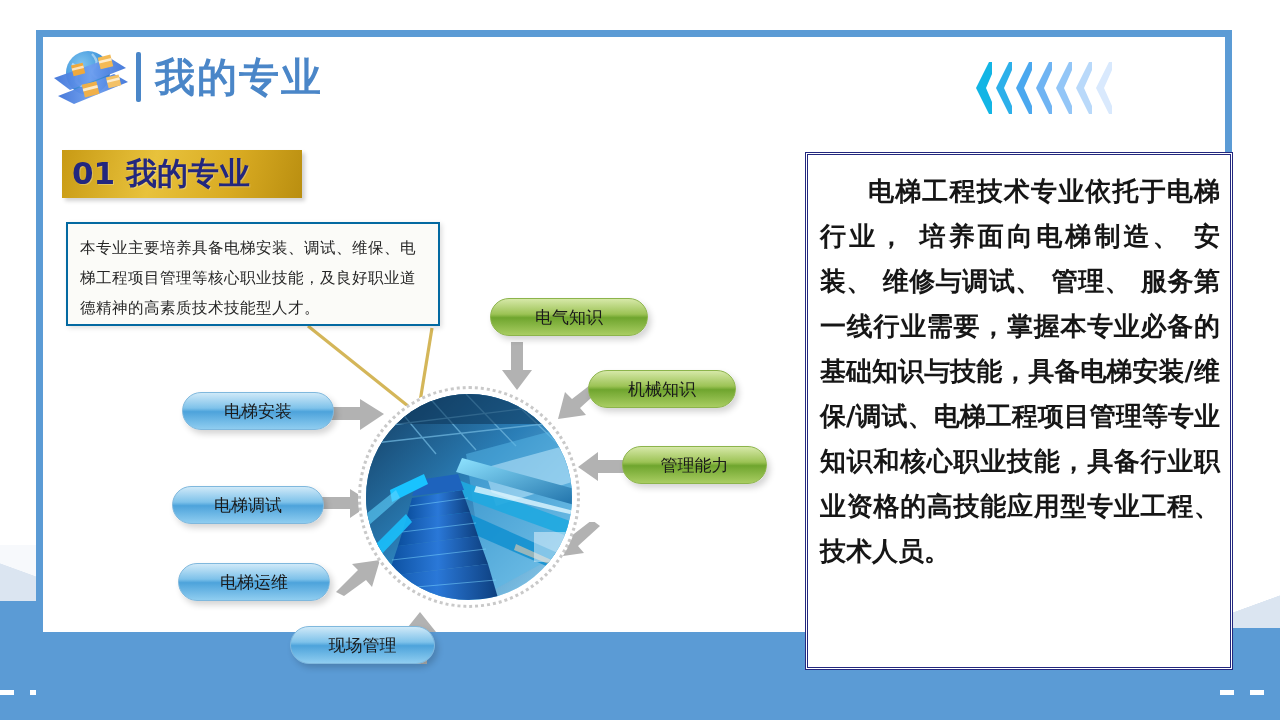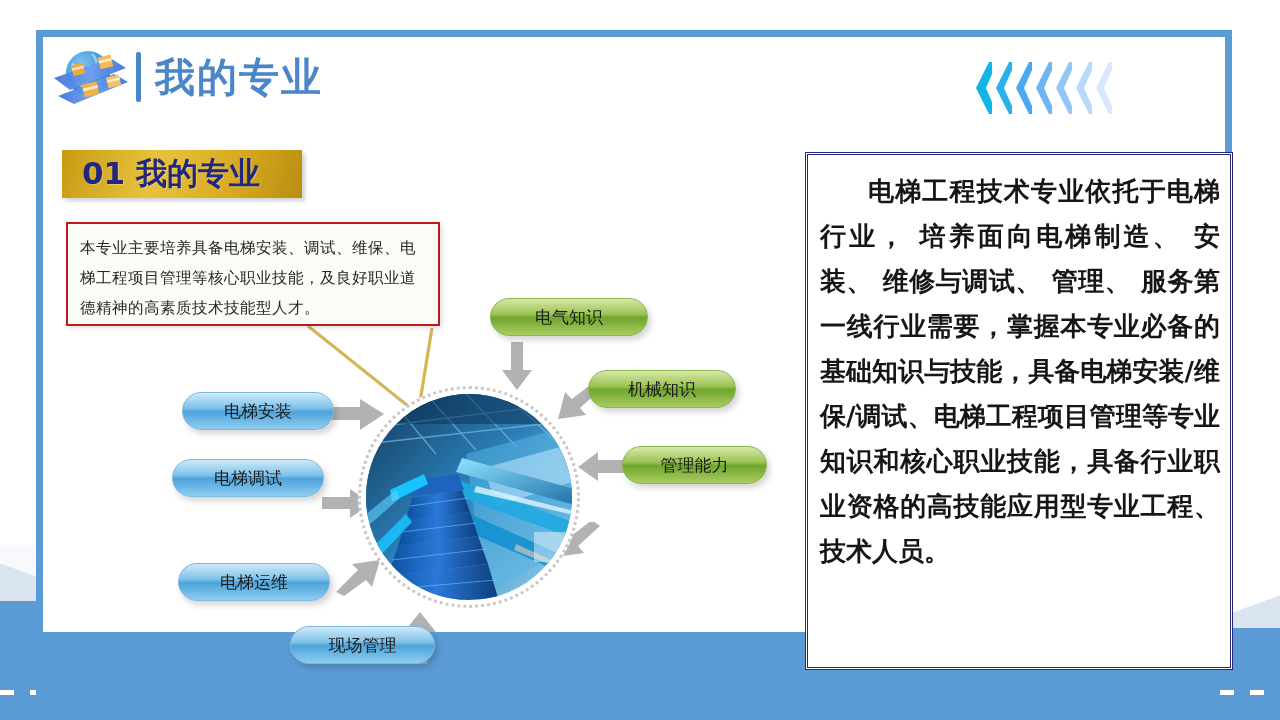--- a/index.html
+++ b/index.html
@@ -32,26 +32,26 @@
        font-family:"DejaVu Sans",sans-serif;}
 
   
   .chev-wrap{position:absolute;left:975px;top:62px;display:flex;}
   .chev{width:17px;height:52px;margin-right:3px;}
 
   
   .gold-banner{position:absolute;left:62px;top:150px;width:240px;height:48px;
        background:linear-gradient(105deg,#c89a14 0%,#e8c23c 38%,#d9ab22 70%,#b98e10 100%);
        box-shadow:3px 3px 4px rgba(0,0,0,0.18);display:flex;align-items:center;}
-  .gold-banner span{font-size:31px;font-weight:bold;color:#23277e;padding-left:20px;
+  .gold-banner span{font-size:31px;font-weight:bold;color:#23277e;padding-left:10px;
        font-family:"DejaVu Sans",sans-serif;text-shadow:1px 1px 0 rgba(255,255,255,0.25);}
 
   
   .callout{position:absolute;left:66px;top:222px;width:374px;height:104px;
-       border:2px solid #b91c1c;background:#fbfbf8;box-sizing:border-box;
+       border:2px solid #0369a1;background:#fbfbf8;box-sizing:border-box;
        box-shadow:2px 2px 5px rgba(0,0,0,0.13);padding:9px 10px 0 12px;}
   .callout p{margin:0;font-size:15.5px;line-height:30px;color:#262626;
        font-family:"DejaVu Sans",sans-serif;letter-spacing:0.5px;}
   .callout-tail{position:absolute;left:300px;top:318px;width:150px;height:105px;}
 
   
   .circle{position:absolute;left:358px;top:386px;width:222px;height:222px;border-radius:50%;
        border:3px dotted #c9c9c9;padding:5px;box-sizing:border-box;background:#fff;}
   .circle-img{width:100%;height:100%;border-radius:50%;overflow:hidden;position:relative;
        background:linear-gradient(150deg,#0b2f52 0%,#1d6fa8 28%,#2aa7e0 55%,#7fd3f2 78%,#e8f4fb 100%);}
@@ -241,21 +241,21 @@
         <path d="M110 92 L212 118 L212 122 L108 98 Z" fill="#dff6ff" opacity="0.8"></path>
         <path d="M150 150 L212 178 L212 182 L148 156 Z" fill="#ffd2a8" opacity="0.55"></path>
         <rect x="168" y="138" width="32" height="30" fill="#eaf6fd" opacity="0.5"></rect>
       </svg>
     </div>
   </div>
 
   <div class="pill pill-blue" style="left:182px;top:392px;width:152px;">
     <span>电梯安装</span>
   </div>
-  <div class="pill pill-blue" style="left:172px;top:459px;width:152px;">
+  <div class="pill pill-blue" style="left:172px;top:486px;width:152px;">
     <span>电梯调试</span>
   </div>
   <div class="pill pill-blue" style="left:178px;top:563px;width:152px;">
     <span>电梯运维</span>
   </div>
   <div class="pill pill-blue" style="left:290px;top:626px;width:145px;">
     <span>现场管理</span>
   </div>
 
   <div class="pill pill-green" style="left:490px;top:298px;width:158px;">

